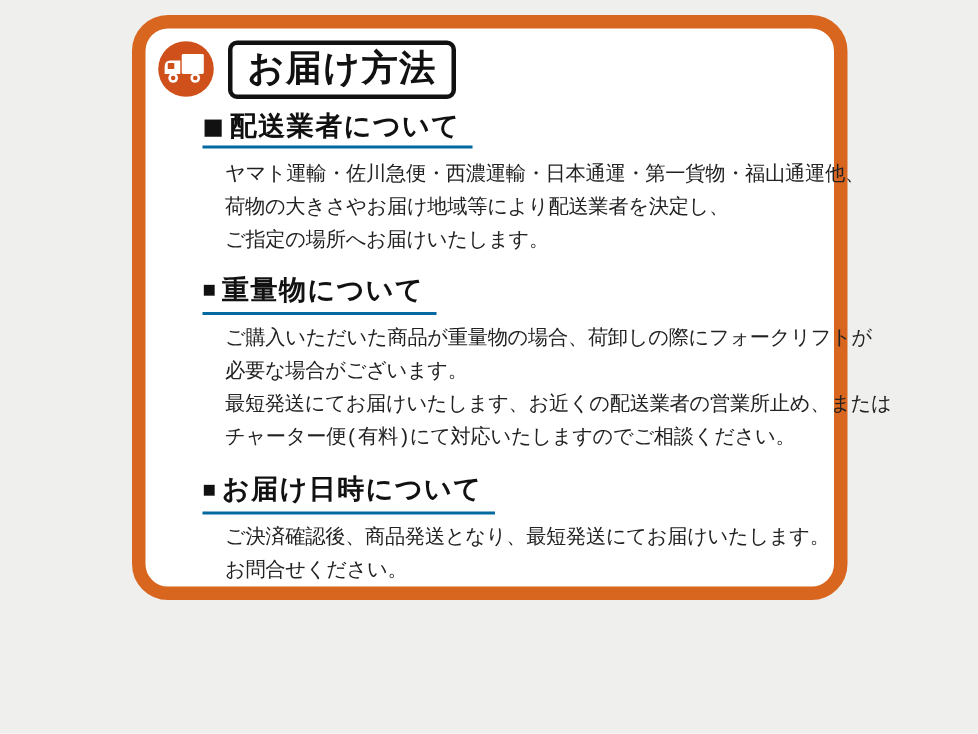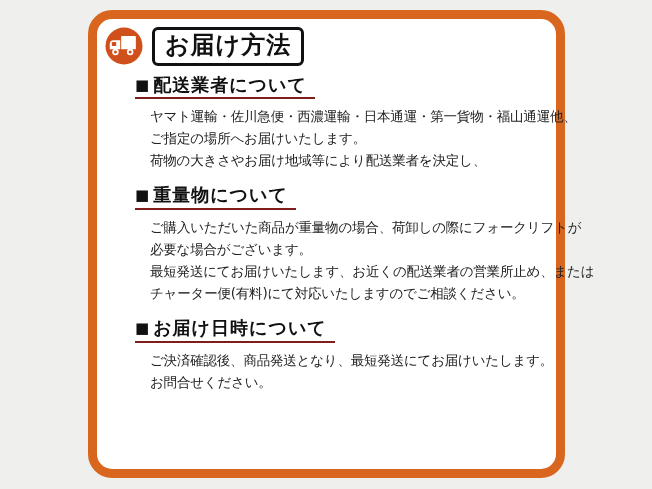--- a/index.html
+++ b/index.html
@@ -14,21 +14,21 @@
   html, body {
     width: 652px; height: 489px;
     font-family: "DejaVu Sans", sans-serif;
     background: var(--background);
     overflow: hidden;
   }
   .stage { position: relative; width: 652px; height: 489px; }
   .frame {
     position: absolute;
     left: 88px; top: 10px;
-    width: 477px; height: 468px;
+    width: 477px; height: 390px;
     background: var(--panel-background);
     border: 9px solid var(--frame-border);
     border-radius: 24px;
   }
   .inner { padding: 8px 10px 0 8px; }
   .header-row {
     display: flex;
     align-items: center;
     gap: 9px;
   }
@@ -43,27 +43,27 @@
     padding: 2px 10px 3px;
     font-size: 24px;
     font-weight: bold;
     color: var(--heading-text);
     letter-spacing: 1px;
     line-height: 1.15;
     background: var(--panel-background);
   }
   .sections { margin-left: 30px; margin-right: 6px; }
   .section { margin-top: 9px; }
-  .section + .section { margin-top: 14px; }
+  .section + .section { margin-top: 14px; font-family: Liberation Mono, monospace; }
   .sec-head {
     display: inline-block;
     font-size: 18px;
     font-weight: bold;
     color: var(--heading-text);
-    border-bottom: 2px solid #7f1d1d;
+    border-bottom: 2px solid #0369a1;
     padding-bottom: 2px;
     padding-right: 8px;
     line-height: 1.15;
     letter-spacing: 1px;
     text-align: center;
   }
   .sec-head .bullet { font-size: 15px; margin-right: 3px; vertical-align: 1px; }
   .sec-body { padding-left: 15px; margin-top: 6px; }
   .line {
     font-size: 13.5px;
@@ -93,22 +93,22 @@
         </svg>
         <div class="title-box">お届け方法</div>
       </div>
 
       <div class="sections">
 
         <div class="section">
           <div class="sec-head"><span class="bullet">■</span><span>配送業者について</span></div>
           <div class="sec-body">
             <div class="line">ヤマト運輸・佐川急便・西濃運輸・日本通運・第一貨物・福山通運他、</div>
+            <div class="line">荷物の大きさやお届け地域等により配送業者を決定し、</div>
             <div class="line">ご指定の場所へお届けいたします。</div>
-            <div class="line">荷物の大きさやお届け地域等により配送業者を決定し、</div>
           </div>
         </div>
 
         <div class="section">
           <div class="sec-head"><span class="bullet">■</span><span>重量物について</span></div>
           <div class="sec-body">
             <div class="line">ご購入いただいた商品が重量物の場合、荷卸しの際にフォークリフトが</div>
             <div class="line">必要な場合がございます。</div>
             <div class="line">最短発送にてお届けいたします、お近くの配送業者の営業所止め、または</div>
             <div class="line">チャーター便(有料)にて対応いたしますのでご相談ください。</div>

